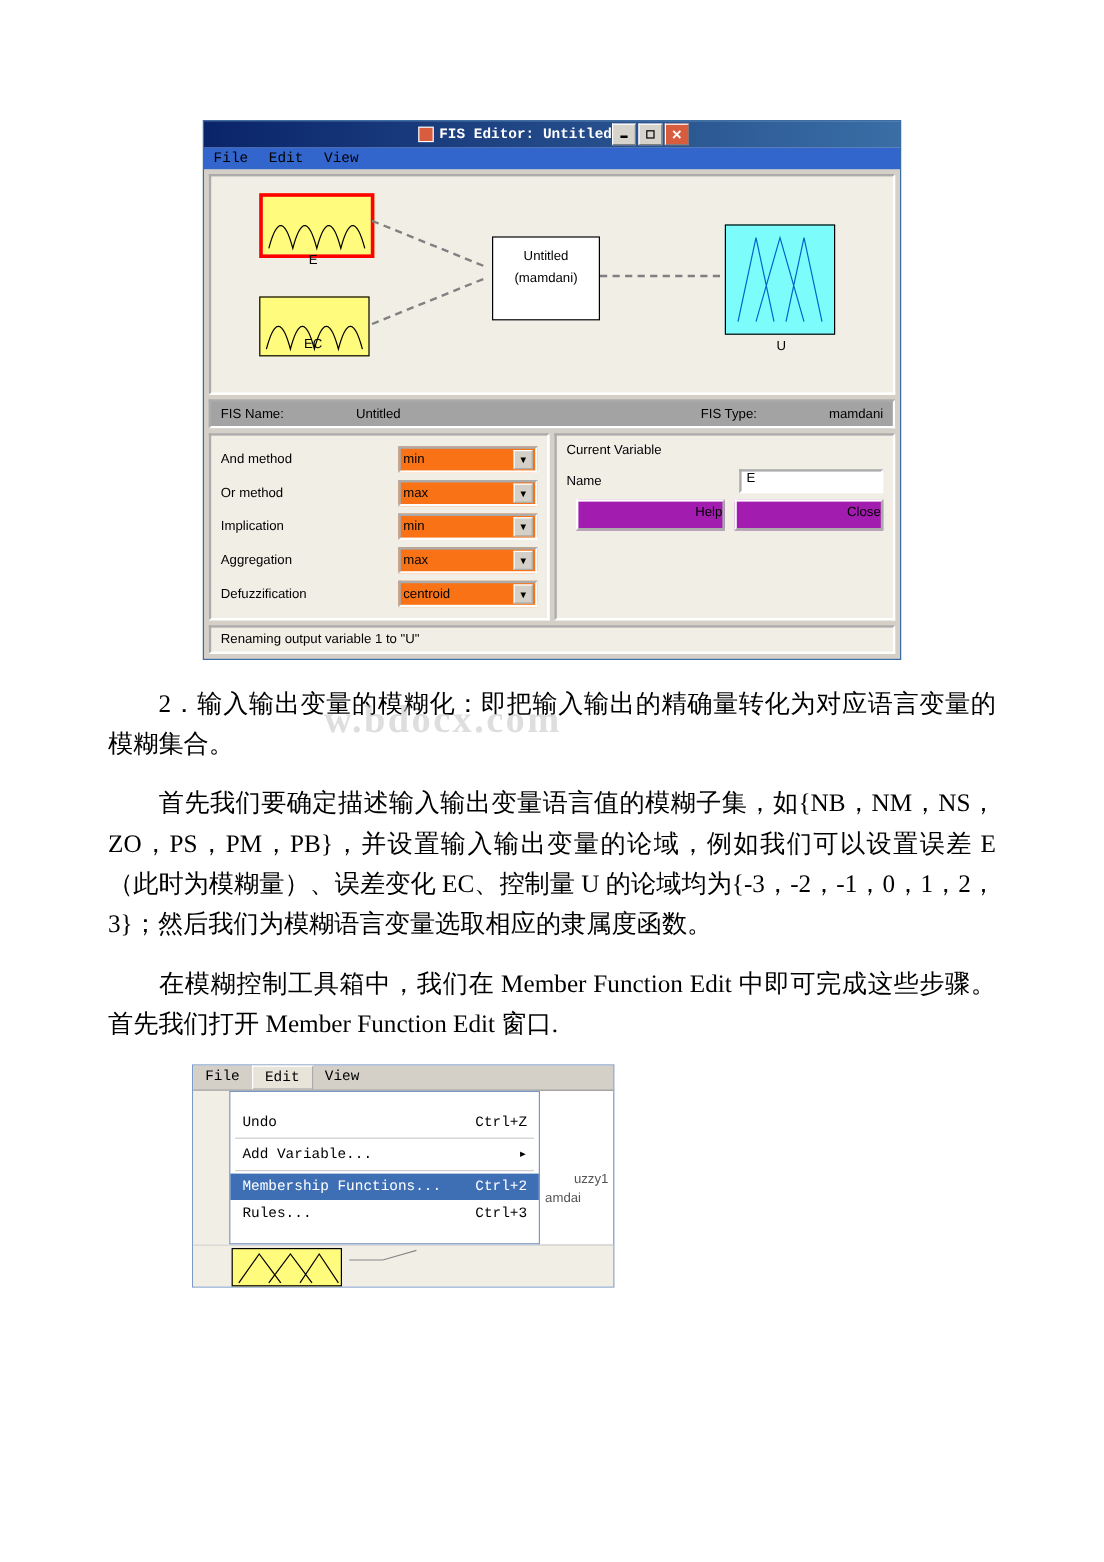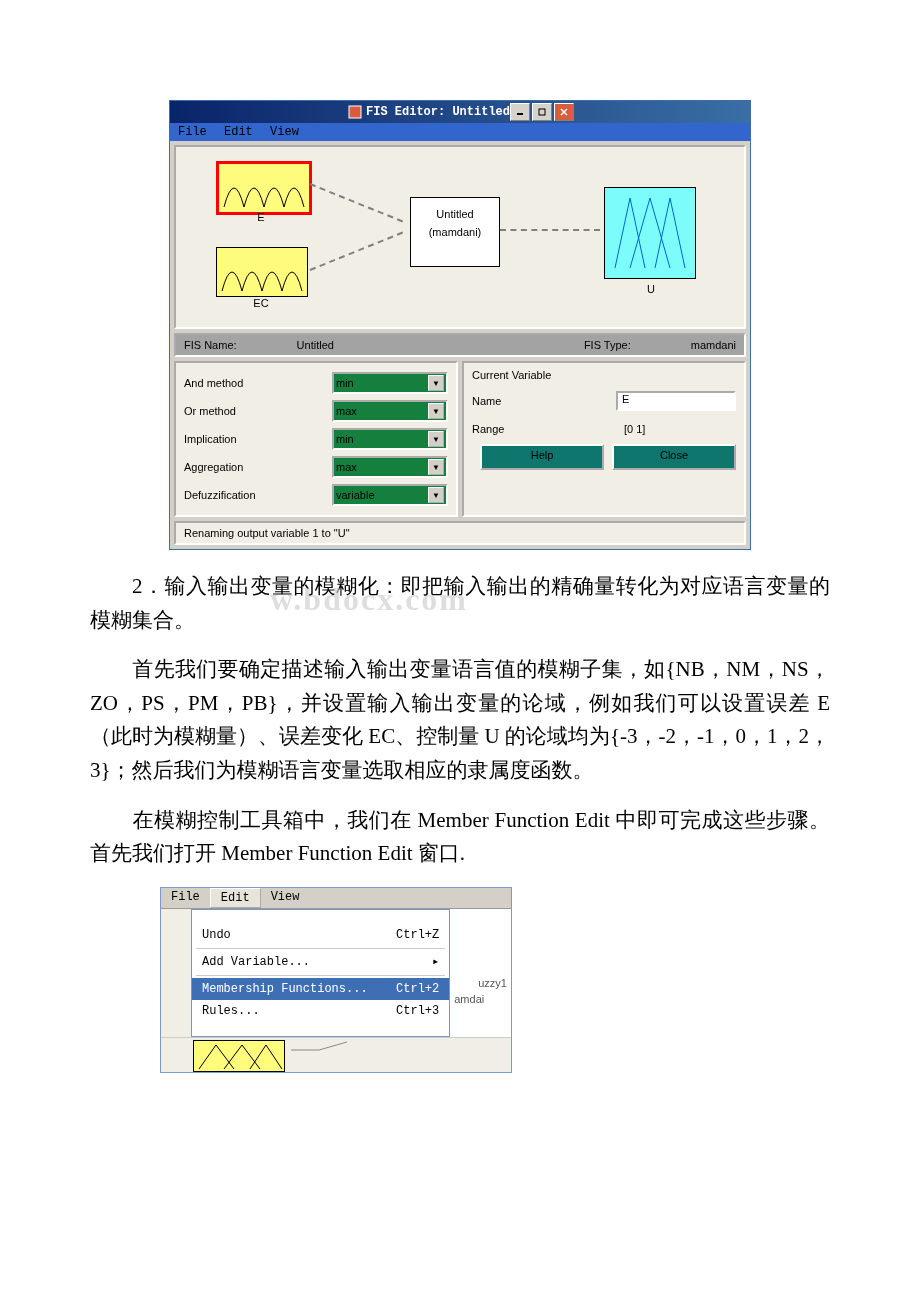--- a/index.html
+++ b/index.html
@@ -64,21 +64,21 @@
   }
   .input-box, .output-box {
     width: 90px; height: 48px;
     position: absolute;
   }
   .input-box { left: 40px; }
   .input-box.e { top: 14px; border: 3px solid #ff0000; background:#fffb7d; }
   .input-box.ec { top: 100px; border: 1px solid #000; background:#fffb7d; }
   .io-label { position:absolute; width:90px; text-align:center; font-size:11px; font-family: Arial, sans-serif; left:40px; }
   .io-label.e { top:64px; }
-  .io-label.ec { top:150px; }
+  .io-label.ec { top:134px; }
   .output-box { right: 48px; top: 40px; width: 90px; height:90px; border:1px solid #000; background:#7dfcfc; }
   .out-label { position:absolute; right:48px; top:136px; width:90px; text-align:center; font-size:11px; font-family: Arial, sans-serif; }
   .center-box {
     position:absolute; left: 234px; top: 50px;
     width: 88px; height: 58px;
     border: 1px solid #000; background:#fff;
     text-align:center;
     font-size:11px; font-family: Arial, sans-serif;
     padding-top: 10px;
   }
@@ -90,36 +90,36 @@
     font-size:11px; font-family: Arial, sans-serif;
   }
   .params-row { display:flex; gap:4px; margin: 0 4px; }
   .params-left, .params-right {
     flex:1; background:#f1eee6; border:2px inset #fff;
     padding: 6px 8px; font-size:11px; font-family: Arial, sans-serif;
   }
   .param-line { display:flex; align-items:center; justify-content:space-between; height:28px; }
   .combo {
     display:inline-flex; align-items:center;
-    border:2px inset #fff; background:#15803d;
+    border:2px inset #fff; background:#f97316;
     width: 108px; height:18px; padding: 0 2px;
   }
   .combo .arrow {
     width:14px; height:14px; margin-left:auto;
     background:#d4d0c8; border:1px outset #fff;
     display:flex; align-items:center; justify-content:center;
     font-size:8px;
   }
   .textfield {
     display:inline-block; border:2px inset #fff; background:#fff;
     width:108px; height:16px; padding: 0 4px;
   }
   .btn3d {
-    border: 2px outset #fff; background:#0f766e;
-    height:22px; width:120px; text-align:center; line-height:18px; font-size:11px;
+    border: 2px outset #fff; background:#a21caf;
+    height:22px; width:120px; text-align:right; line-height:18px; font-size:11px;
   }
   .status-bar {
     background:#f1eee6; border:2px inset #fff;
     margin:4px; padding:4px 8px; font-size:11px; font-family: Arial, sans-serif;
   }
   .body-text {
     font-size: 21px;
     line-height: 1.6;
     margin: 16px 0;
     text-align: justify;
@@ -271,34 +271,30 @@
         <div class="param-line">
           <span>Aggregation</span>
           <span class="combo">
               <span>max</span>
               <span class="arrow">▼</span>
             </span>
         </div>
         <div class="param-line">
           <span>Defuzzification</span>
           <span class="combo">
-              <span>variable</span>
+              <span>centroid</span>
               <span class="arrow">▼</span>
             </span>
         </div>
       </div>
       <div class="params-right">
         <div style="margin-bottom:6px;">Current Variable</div>
         <div class="param-line">
           <span>Name</span>
           <span class="textfield"><span>E</span></span>
-        </div>
-        <div class="param-line">
-          <span>Range</span>
-          <span style="width:112px;">[0 1]</span>
         </div>
         <div class="param-line" style="gap:8px; justify-content:flex-end;">
           <div class="btn3d">Help</div>
           <div class="btn3d">Close</div>
         </div>
       </div>
     </div>
 
     <div class="status-bar">Renaming output variable 1 to "U"</div>
   </div>

